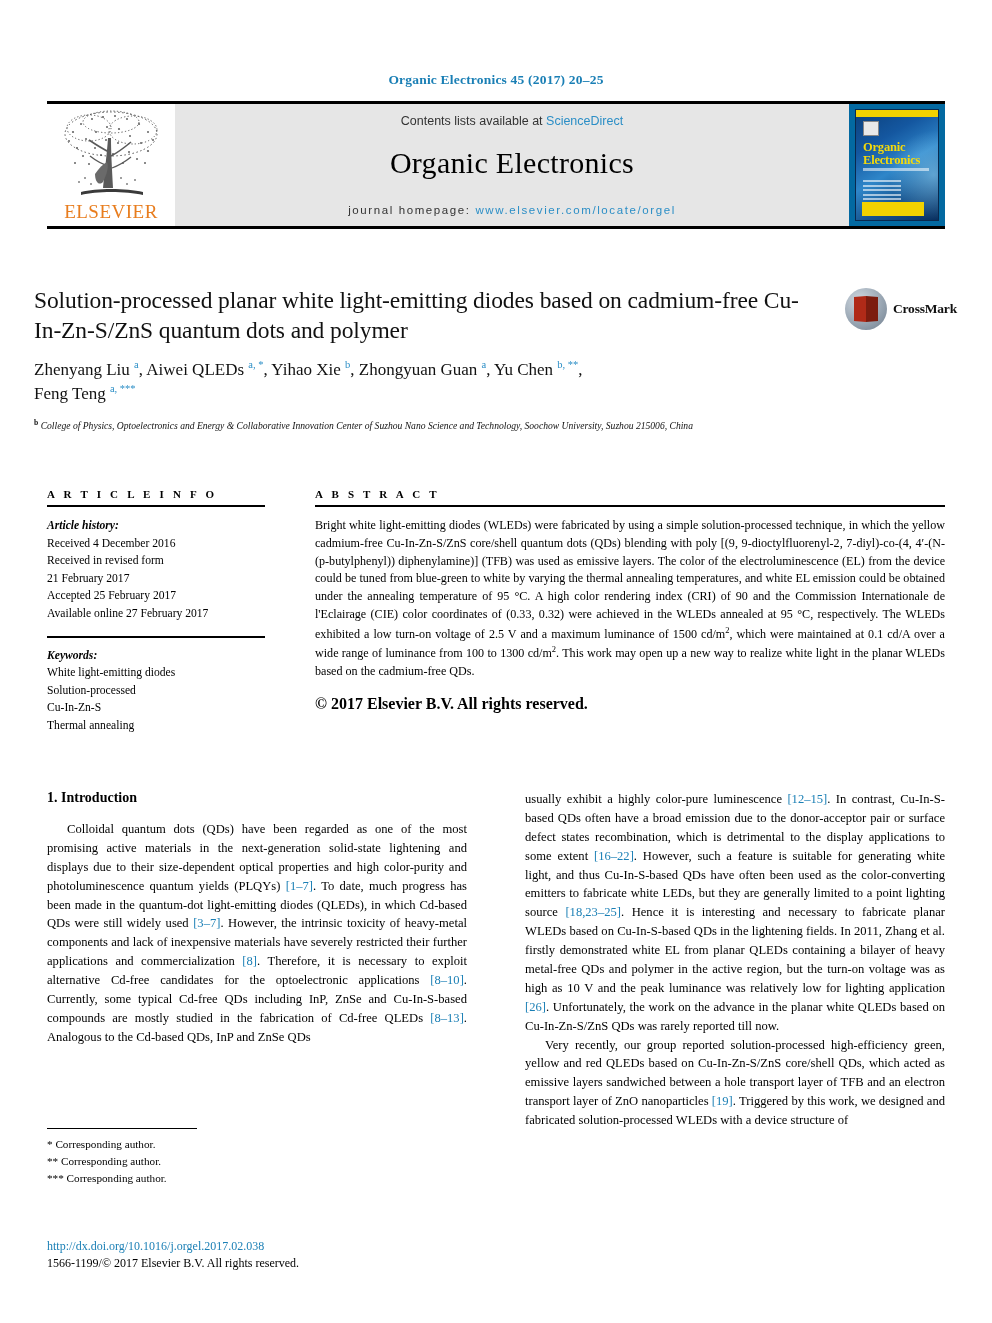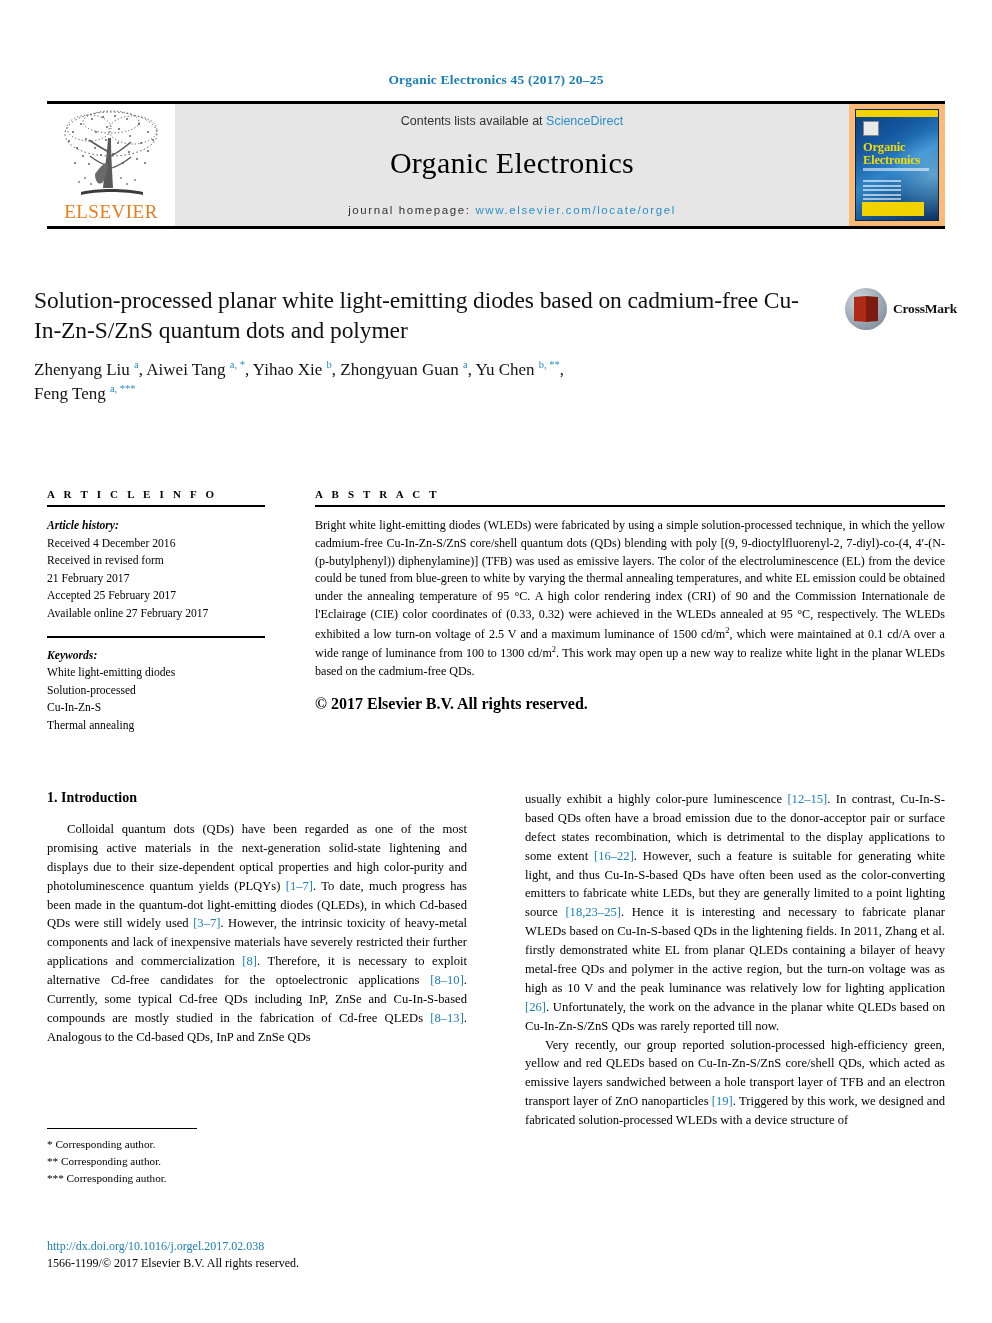--- a/index.html
+++ b/index.html
@@ -118,21 +118,21 @@
     letter-spacing: 1.6px;
     color: #333;
   }
   .homepage-line .url {
     color: #2b8ec6;
   }
   .journal-cover {
     width: 96px;
     flex: 0 0 96px;
     position: relative;
-    background: #fdba74;
+    background: #0369a1;
     display: flex;
     align-items: center;
     justify-content: center;
   }
   .cover-img {
     width: 84px;
     height: 112px;
     position: relative;
     background: linear-gradient(150deg, #0b3f7a 0%, #1457a0 28%, #2f86c9 52%, #17548f 74%, #0a2f5e 100%);
     overflow: hidden;
@@ -523,25 +523,29 @@
           <div class="right"></div>
       </div>
     </div>
     <div class="crossmark-label">CrossMark</div>
   </div>
 
   <div class="title-block">
     <h1 class="article-title">Solution-processed planar white light-emitting diodes based on cadmium-free Cu-In-Zn-S/ZnS quantum dots and polymer</h1>
 
     <div class="authors">
-      <span>Zhenyang Liu </span><sup>a</sup><span>, Aiwei Tang </span><sup>a, *</sup><span>, Yihao Xie </span><sup>b</sup><span>, Zhongyuan Guan </span><sup>a</sup><span>, Yu Chen </span><sup>b, **</sup><span>,</span><br>
+      <span>Zhenyang Liu </span><sup>a</sup><span>, Aiwei QLEDs </span><sup>a, *</sup><span>, Yihao Xie </span><sup>b</sup><span>, Zhongyuan Guan </span><sup>a</sup><span>, Yu Chen </span><sup>b, **</sup><span>,</span><br>
       <span>Feng Teng </span><sup>a, ***</sup>
     </div>
 
     <div class="affiliations">
+      <div>
+        <sup>b</sup>
+        <span>College of Physics, Optoelectronics and Energy &amp; Collaborative Innovation Center of Suzhou Nano Science and Technology, Soochow University, Suzhou 215006, China</span>
+      </div>
     </div>
   </div>
 
   <div class="info-abstract">
     <div class="ia-heads">
       <div class="ia-head left-col">A R T I C L E   I N F O</div>
       <div class="ia-head right-col">A B S T R A C T</div>
     </div>
     <div class="ia-rules">
       <div class="ia-rule left-col"></div>

